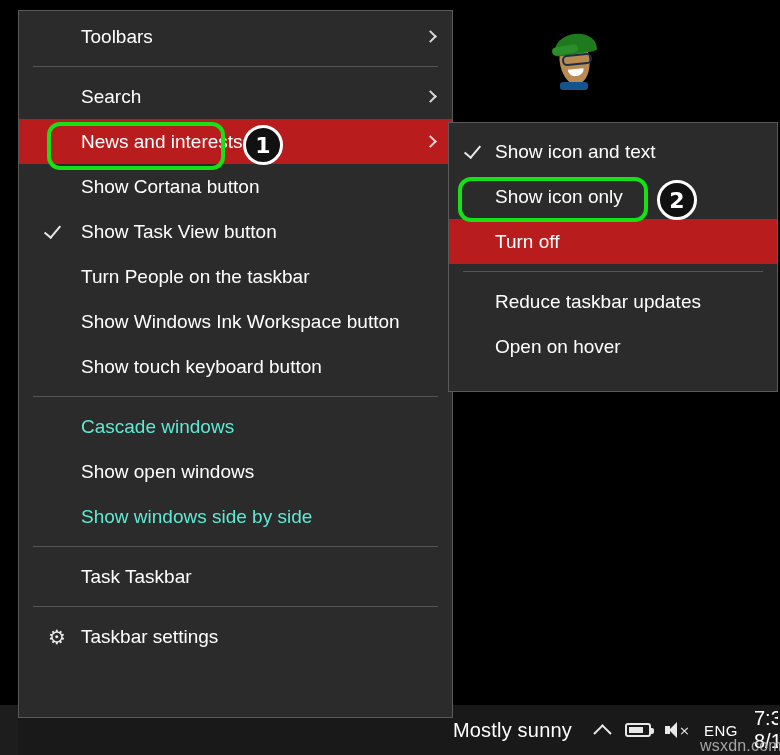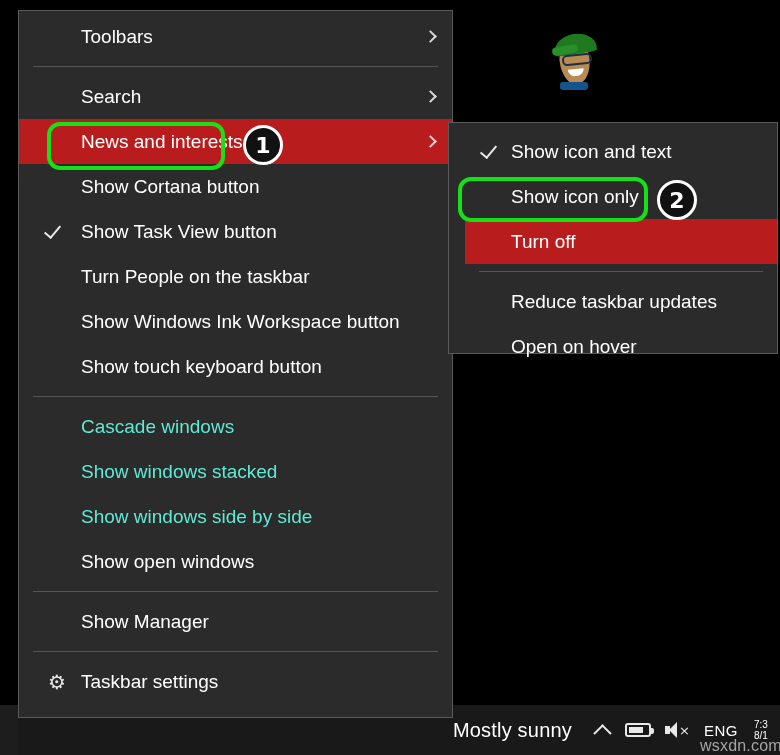--- a/index.html
+++ b/index.html
@@ -110,21 +110,21 @@
     color: #ffffff;
   }
   .tray-lang {
     color: #ffffff;
     font-size: 15px;
     padding: 0 10px;
     letter-spacing: 0.5px;
   }
   .tray-clock {
     color: #ffffff;
-    font-size: 10px;
+    font-size: 20px;
     line-height: 1.15;
     text-align: left;
     padding-left: 6px;
     padding-right: 0;
     white-space: nowrap;
     overflow: hidden;
     width: 30px;
   }
   .chev-up {
     display: inline-block;
@@ -194,22 +194,22 @@
     border: 1px solid #5a5a5a;
     padding: 4px 0;
   }
   #main-menu {
     left: 18px; top: 10px;
     width: 435px; height: 708px;
     padding: 3px 0 0 0;
   }
   #sub-menu {
     left: 448px; top: 122px;
-    width: 330px; height: 232px;
-    padding: 6px 0 0 16px;
+    width: 330px; height: 270px;
+    padding: 6px 0 0 0;
   }
 
   .mi {
     position: relative;
     display: flex;
     align-items: center;
     height: 45px;
     padding-left: 62px;
     padding-right: 16px;
     color: #ffffff;
@@ -374,32 +374,29 @@
       <div class="mi">
         <span>Show Windows Ink Workspace button</span>
       </div>
       <div class="mi">
         <span>Show touch keyboard button</span>
       </div>
       <div class="sep"></div>
       <div class="mi disabled">
         <span>Cascade windows</span>
       </div>
-      <div class="mi disabled">
-        <span>Show windows stacked</span>
+      <div class="mi">
+        <span>Show open windows</span>
       </div>
       <div class="mi disabled">
         <span>Show windows side by side</span>
       </div>
-      <div class="mi">
-        <span>Show open windows</span>
-      </div>
       <div class="sep"></div>
       <div class="mi">
-        <span>Show Manager</span>
+        <span>Task Taskbar</span>
       </div>
       <div class="sep"></div>
       <div class="mi">
         <span class="gear">⚙</span>
         <span>Taskbar settings</span>
       </div>
     </div>
 
   <div class="menu" id="sub-menu">
       <div class="mi">

